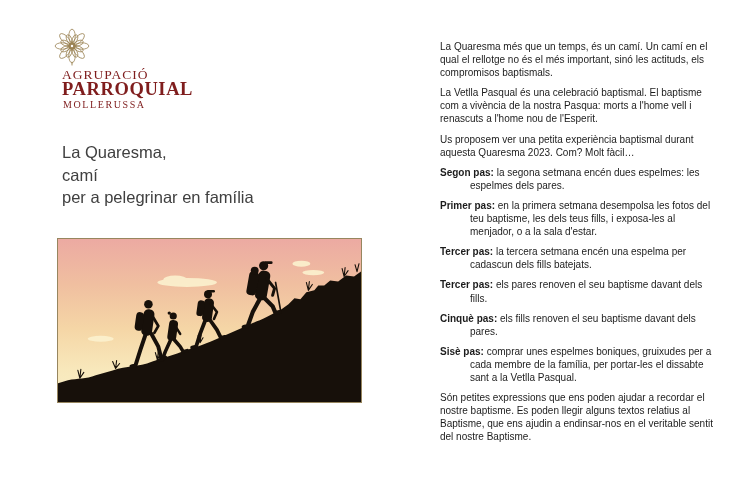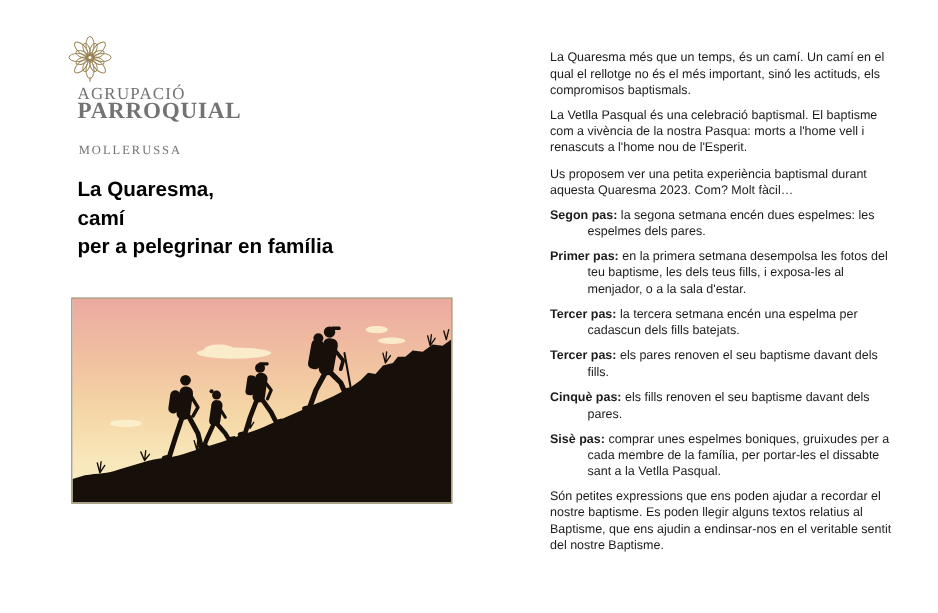--- a/index.html
+++ b/index.html
@@ -9,28 +9,28 @@
     font-family:"Liberation Sans", sans-serif;
     color:#1c1c1c;
     position:relative;
     overflow:hidden;
   }
   .page { position:absolute; inset:0; background:#ffffff; }
 
   
   .logo-block { position:absolute; left:52px; top:28px; }
   .rosette { display:block; margin-left:2px; margin-bottom:-6px; }
-  .logo-text { margin-left:10px; margin-top:8px; color:#737373; font-family:"Liberation Serif", serif; }
+  .logo-text { margin-left:10px; margin-top:8px; color:#7f1d1d; font-family:"Liberation Serif", serif; }
   .logo-l1 { font-size:13.5px; letter-spacing:1px; line-height:13px; }
   .logo-l2 { font-size:18.5px; letter-spacing:0.6px; line-height:16px;font-weight:bold; }
-  .logo-l3 { font-size:10px;  letter-spacing:1.6px; line-height:11px; margin-top:18px; margin-left:1px; }
+  .logo-l3 { font-size:10px;  letter-spacing:1.6px; line-height:11px; margin-top:2px; margin-left:1px; }
 
   .doc-title {
     position:absolute; left:62px; top:141px;
-    color:#000000; font-size:16.5px; line-height:22.5px; font-weight:700;
+    color:#404040; font-size:16.5px; line-height:22.5px; font-weight:400;
   }
 
   .illustration {
     position:absolute; left:57px; top:238px;
     width:305px; height:165px;
     border:1px solid #97865f;
   }
   .illustration svg { display:block; width:100%; height:100%; }
 
   

